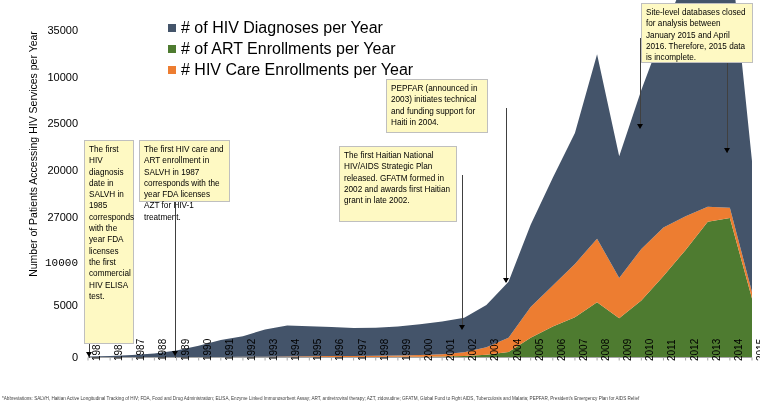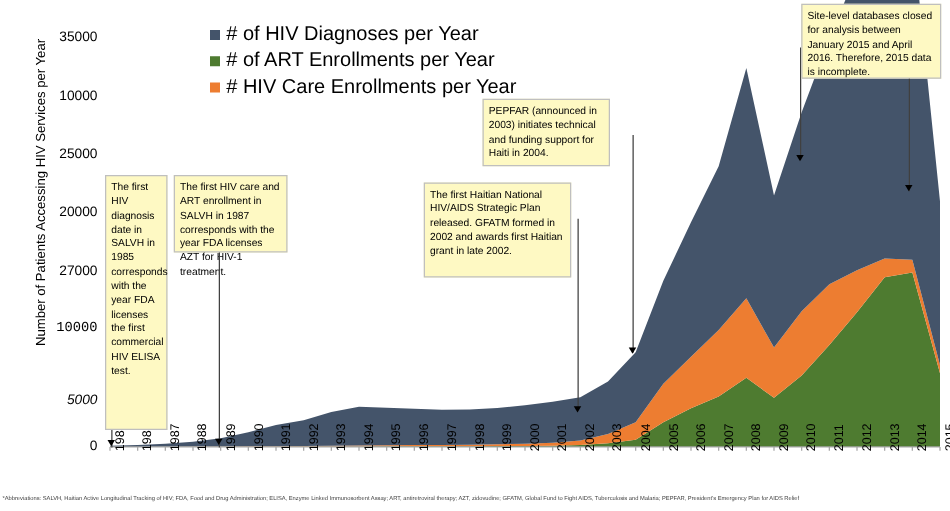--- a/index.html
+++ b/index.html
@@ -57,21 +57,21 @@
 <div id="stage">
 
   <div class="ytitle">Number of Patients Accessing HIV Services per Year</div>
 
   <div class="ytick" style="left:32px;top:25px;">35000</div>
   <div class="ytick" style="left:32px;top:72px;">10000</div>
   <div class="ytick" style="left:32px;top:118px;">25000</div>
   <div class="ytick" style="left:32px;top:165px;">20000</div>
   <div class="ytick" style="left:32px;top:212px;">27000</div>
   <div class="ytick" style="left:32px;top:258px;font-family:Liberation Mono, monospace;">10000</div>
-  <div class="ytick" style="left:32px;top:315px;font-style:italic;">5000</div>
+  <div class="ytick" style="left:32px;top:300px;">5000</div>
   <div class="ytick" style="left:32px;top:352px;">0</div>
 
   <svg width="760" height="409">
     <g id="areas">
         <path d="M88,357.5 L110.13333333333333,357.5 L132.26666666666665,357.4532142857143 L154.4,357.4064285714286 L176.53333333333333,357.4064285714286 L198.66666666666666,357.35964285714283 L220.8,357.3128571428571 L242.93333333333334,357.2660714285714 L265.06666666666666,357.2192857142857 L287.2,357.1257142857143 L309.3333333333333,357.07892857142855 L331.46666666666664,357.03214285714284 L353.6,356.98535714285714 L375.73333333333335,356.93857142857144 L397.8666666666667,356.845 L420,356.75142857142856 L442.1333333333333,356.5642857142857 L464.26666666666665,356.0964285714286 L486.4,354.6928571428571 L508.5333333333333,351.8857142857143 L530.6666666666666,337.85 L552.8,326.62142857142857 L574.9333333333333,317.26428571428573 L597.0666666666667,302.29285714285714 L619.2,318.2 L641.3333333333334,300.4214285714286 L663.4666666666667,276.09285714285716 L685.6,249.89285714285714 L707.7333333333333,221.82142857142856 L729.8666666666667,218.07857142857142 L752,298.55 L752,357.5 L729.8666666666667,357.5 L707.7333333333333,357.5 L685.6,357.5 L663.4666666666667,357.5 L641.3333333333334,357.5 L619.2,357.5 L597.0666666666667,357.5 L574.9333333333333,357.5 L552.8,357.5 L530.6666666666666,357.5 L508.5333333333333,357.5 L486.4,357.5 L464.26666666666665,357.5 L442.1333333333333,357.5 L420,357.5 L397.8666666666667,357.5 L375.73333333333335,357.5 L353.6,357.5 L331.46666666666664,357.5 L309.3333333333333,357.5 L287.2,357.5 L265.06666666666666,357.5 L242.93333333333334,357.5 L220.8,357.5 L198.66666666666666,357.5 L176.53333333333333,357.5 L154.4,357.5 L132.26666666666665,357.5 L110.13333333333333,357.5 L88,357.5 Z" fill="#4E7B30"></path>
         <path d="M88,357.5 L110.13333333333333,357.5 L132.26666666666665,357.35964285714283 L154.4,357.2192857142857 L176.53333333333333,357.1725 L198.66666666666666,357.07892857142855 L220.8,356.93857142857144 L242.93333333333334,356.79821428571427 L265.06666666666666,356.65785714285715 L287.2,356.37714285714287 L309.3333333333333,356.2367857142857 L331.46666666666664,356.0964285714286 L353.6,355.9560714285714 L375.73333333333335,355.72214285714284 L397.8666666666667,355.44142857142856 L420,355.06714285714287 L442.1333333333333,354.225 L464.26666666666665,352.35357142857146 L486.4,347.20714285714286 L508.5333333333333,337.85 L530.6666666666666,306.9714285714286 L552.8,285.45 L574.9333333333333,263.92857142857144 L597.0666666666667,238.6642857142857 L619.2,277.9642857142857 L641.3333333333334,248.95714285714286 L663.4666666666667,227.43571428571428 L685.6,216.20714285714286 L707.7333333333333,206.85 L729.8666666666667,207.78571428571428 L752,292 L752,298.55 L729.8666666666667,218.07857142857142 L707.7333333333333,221.82142857142856 L685.6,249.89285714285714 L663.4666666666667,276.09285714285716 L641.3333333333334,300.4214285714286 L619.2,318.2 L597.0666666666667,302.29285714285714 L574.9333333333333,317.26428571428573 L552.8,326.62142857142857 L530.6666666666666,337.85 L508.5333333333333,351.8857142857143 L486.4,354.6928571428571 L464.26666666666665,356.0964285714286 L442.1333333333333,356.5642857142857 L420,356.75142857142856 L397.8666666666667,356.845 L375.73333333333335,356.93857142857144 L353.6,356.98535714285714 L331.46666666666664,357.03214285714284 L309.3333333333333,357.07892857142855 L287.2,357.1257142857143 L265.06666666666666,357.2192857142857 L242.93333333333334,357.2660714285714 L220.8,357.3128571428571 L198.66666666666666,357.35964285714283 L176.53333333333333,357.4064285714286 L154.4,357.4064285714286 L132.26666666666665,357.4532142857143 L110.13333333333333,357.5 L88,357.5 Z" fill="#ED7D31"></path>
         <path d="M88,356.5642857142857 L110.13333333333333,356.0964285714286 L132.26666666666665,355.02035714285716 L154.4,353.4764285714286 L176.53333333333333,350.6225 L198.66666666666666,345.85035714285715 L220.8,340.0957142857143 L242.93333333333334,336.2125 L265.06666666666666,329.52214285714285 L287.2,325.49857142857144 L309.3333333333333,326.2939285714286 L331.46666666666664,327.0892857142857 L353.6,327.88464285714286 L375.73333333333335,327.6507142857143 L397.8666666666667,326.4342857142857 L420,324.18857142857144 L442.1333333333333,321.475 L464.26666666666665,317.73214285714283 L486.4,305.1 L508.5333333333333,281.70714285714286 L530.6666666666666,224.62857142857143 L552.8,177.84285714285713 L574.9333333333333,132.92857142857142 L597.0666666666667,54.32857142857142 L619.2,156.32142857142856 L641.3333333333334,89.8857142857143 L663.4666666666667,30.93571428571431 L685.6,-22.399999999999977 L707.7333333333333,-69.18571428571431 L729.8666666666667,-54.21428571428572 L752,161 L752,292 L729.8666666666667,207.78571428571428 L707.7333333333333,206.85 L685.6,216.20714285714286 L663.4666666666667,227.43571428571428 L641.3333333333334,248.95714285714286 L619.2,277.9642857142857 L597.0666666666667,238.6642857142857 L574.9333333333333,263.92857142857144 L552.8,285.45 L530.6666666666666,306.9714285714286 L508.5333333333333,337.85 L486.4,347.20714285714286 L464.26666666666665,352.35357142857146 L442.1333333333333,354.225 L420,355.06714285714287 L397.8666666666667,355.44142857142856 L375.73333333333335,355.72214285714284 L353.6,355.9560714285714 L331.46666666666664,356.0964285714286 L309.3333333333333,356.2367857142857 L287.2,356.37714285714287 L265.06666666666666,356.65785714285715 L242.93333333333334,356.79821428571427 L220.8,356.93857142857144 L198.66666666666666,357.07892857142855 L176.53333333333333,357.1725 L154.4,357.2192857142857 L132.26666666666665,357.35964285714283 L110.13333333333333,357.5 L88,357.5 Z" fill="#44546A"></path>
       </g>
     <line x1="88" y1="357.5" x2="752" y2="357.5" stroke="#a6a6a6" stroke-width="1"></line>
     <line x1="88" y1="30" x2="88" y2="357.5" stroke="#ffffff" stroke-width="0"></line>

